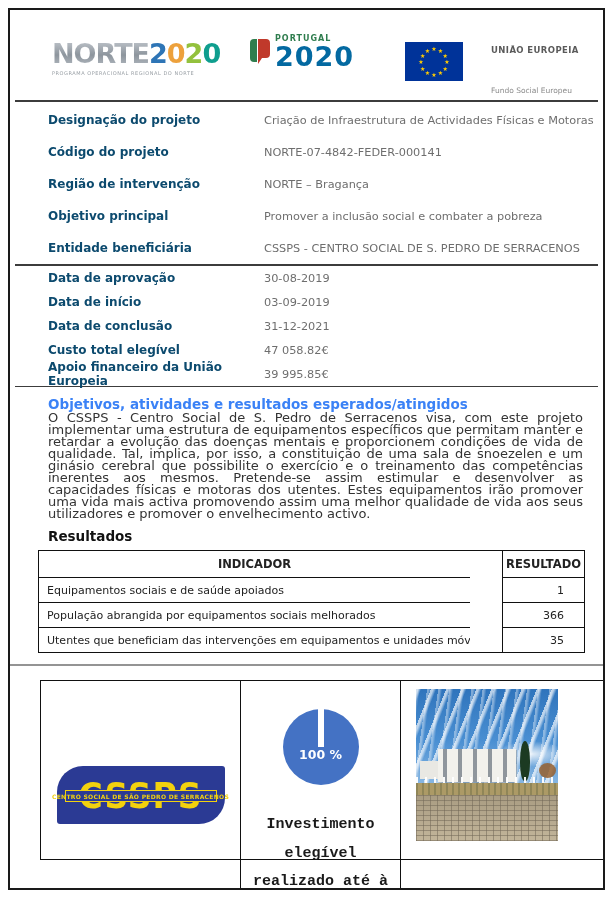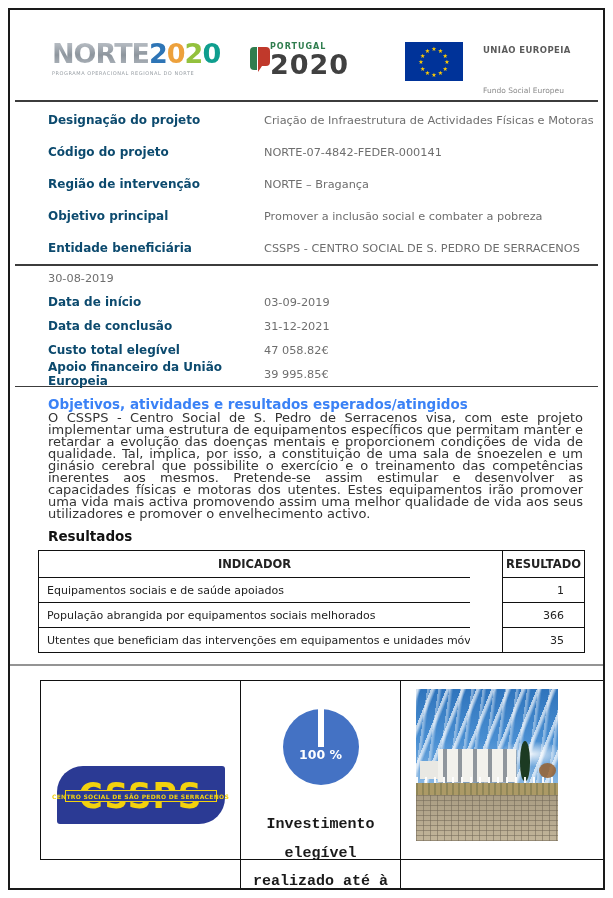--- a/index.html
+++ b/index.html
@@ -9,26 +9,26 @@
   .frame { position:absolute; top:8px; left:8px; right:8px; bottom:8px; border:2px solid #1a1a1a; overflow:hidden; background:#fff; }
 
   
   .header { position:relative; height:90px; }
   .norte-logo { position:absolute; left:30px; top:30px;margin-left:12px; }
   .norte-word { font-size:27px; font-weight:bold; letter-spacing:-1px; line-height:1; }
   .norte-n { background:linear-gradient(180deg,#c7ccd2 0%,#8d959d 55%,#b9bfc6 100%); -webkit-background-clip:text; background-clip:text; color:transparent; }
   .yc0 { color:#2e75b6; } .yc1 { color:#eda13c; } .yc2 { color:#93c13d; } .yc3 { color:#0f9e8e; }
   .norte-tag { font-size:5px; letter-spacing:.55px; color:#9aa0a6; margin-top:3px; white-space:nowrap; }
 
-  .pt-logo { position:absolute; left:240px; top:32px; display:flex; align-items:flex-start; }
+  .pt-logo { position:absolute; left:240px; top:24px; display:flex; align-items:flex-start; gap:5px; }
   .pt-text { display:flex; flex-direction:column; }
   .pt-top { font-size:8px; font-weight:bold; letter-spacing:1px; color:#2f7d4e; }
-  .pt-year { font-size:27px; font-weight:bold; color:#404040; line-height:1; letter-spacing:1px; margin-top:0px; }
-
-  .eu-logo { position:absolute; left:395px; top:32px; display:flex; gap:20px; }
+  .pt-year { font-size:27px; font-weight:bold; color:#0369a1; line-height:1; letter-spacing:1px; margin-top:0px; }
+
+  .eu-logo { position:absolute; left:395px; top:32px; display:flex; gap:28px; }
   .eu-flag { width:58px; height:39px; background:#003399; position:relative; flex:0 0 auto; }
   .eu-text { padding-top:3px; }
   .eu-title { font-size:8.5px; letter-spacing:.4px; color:#5a5a5a; font-weight:bold; }
   .eu-sub { font-size:7.5px; color:#8a8a8a; margin-top:31px; }
 
   
   .line-dark { border-top:2px solid #3c3c3c; margin:0 5px; }
   .line-thin { border-top:1.5px solid #3c3c3c; margin:0 5px; }
   .line-gray { border-top:2px solid #949494; }
 
@@ -178,20 +178,21 @@
       <div class="info-row">
         <span class="info-label">Entidade beneficiária</span>
         <span class="info-value">CSSPS - CENTRO SOCIAL DE S. PEDRO DE SERRACENOS</span>
       </div>
     </div>
 
     <div class="line-dark"></div>
 
     <div class="sec2">
       <div class="info-row">
+        <span class="info-label">Data de aprovação</span>
         <span class="info-value">30-08-2019</span>
       </div>
       <div class="info-row">
         <span class="info-label">Data de início</span>
         <span class="info-value">03-09-2019</span>
       </div>
       <div class="info-row">
         <span class="info-label">Data de conclusão</span>
         <span class="info-value">31-12-2021</span>
       </div>

